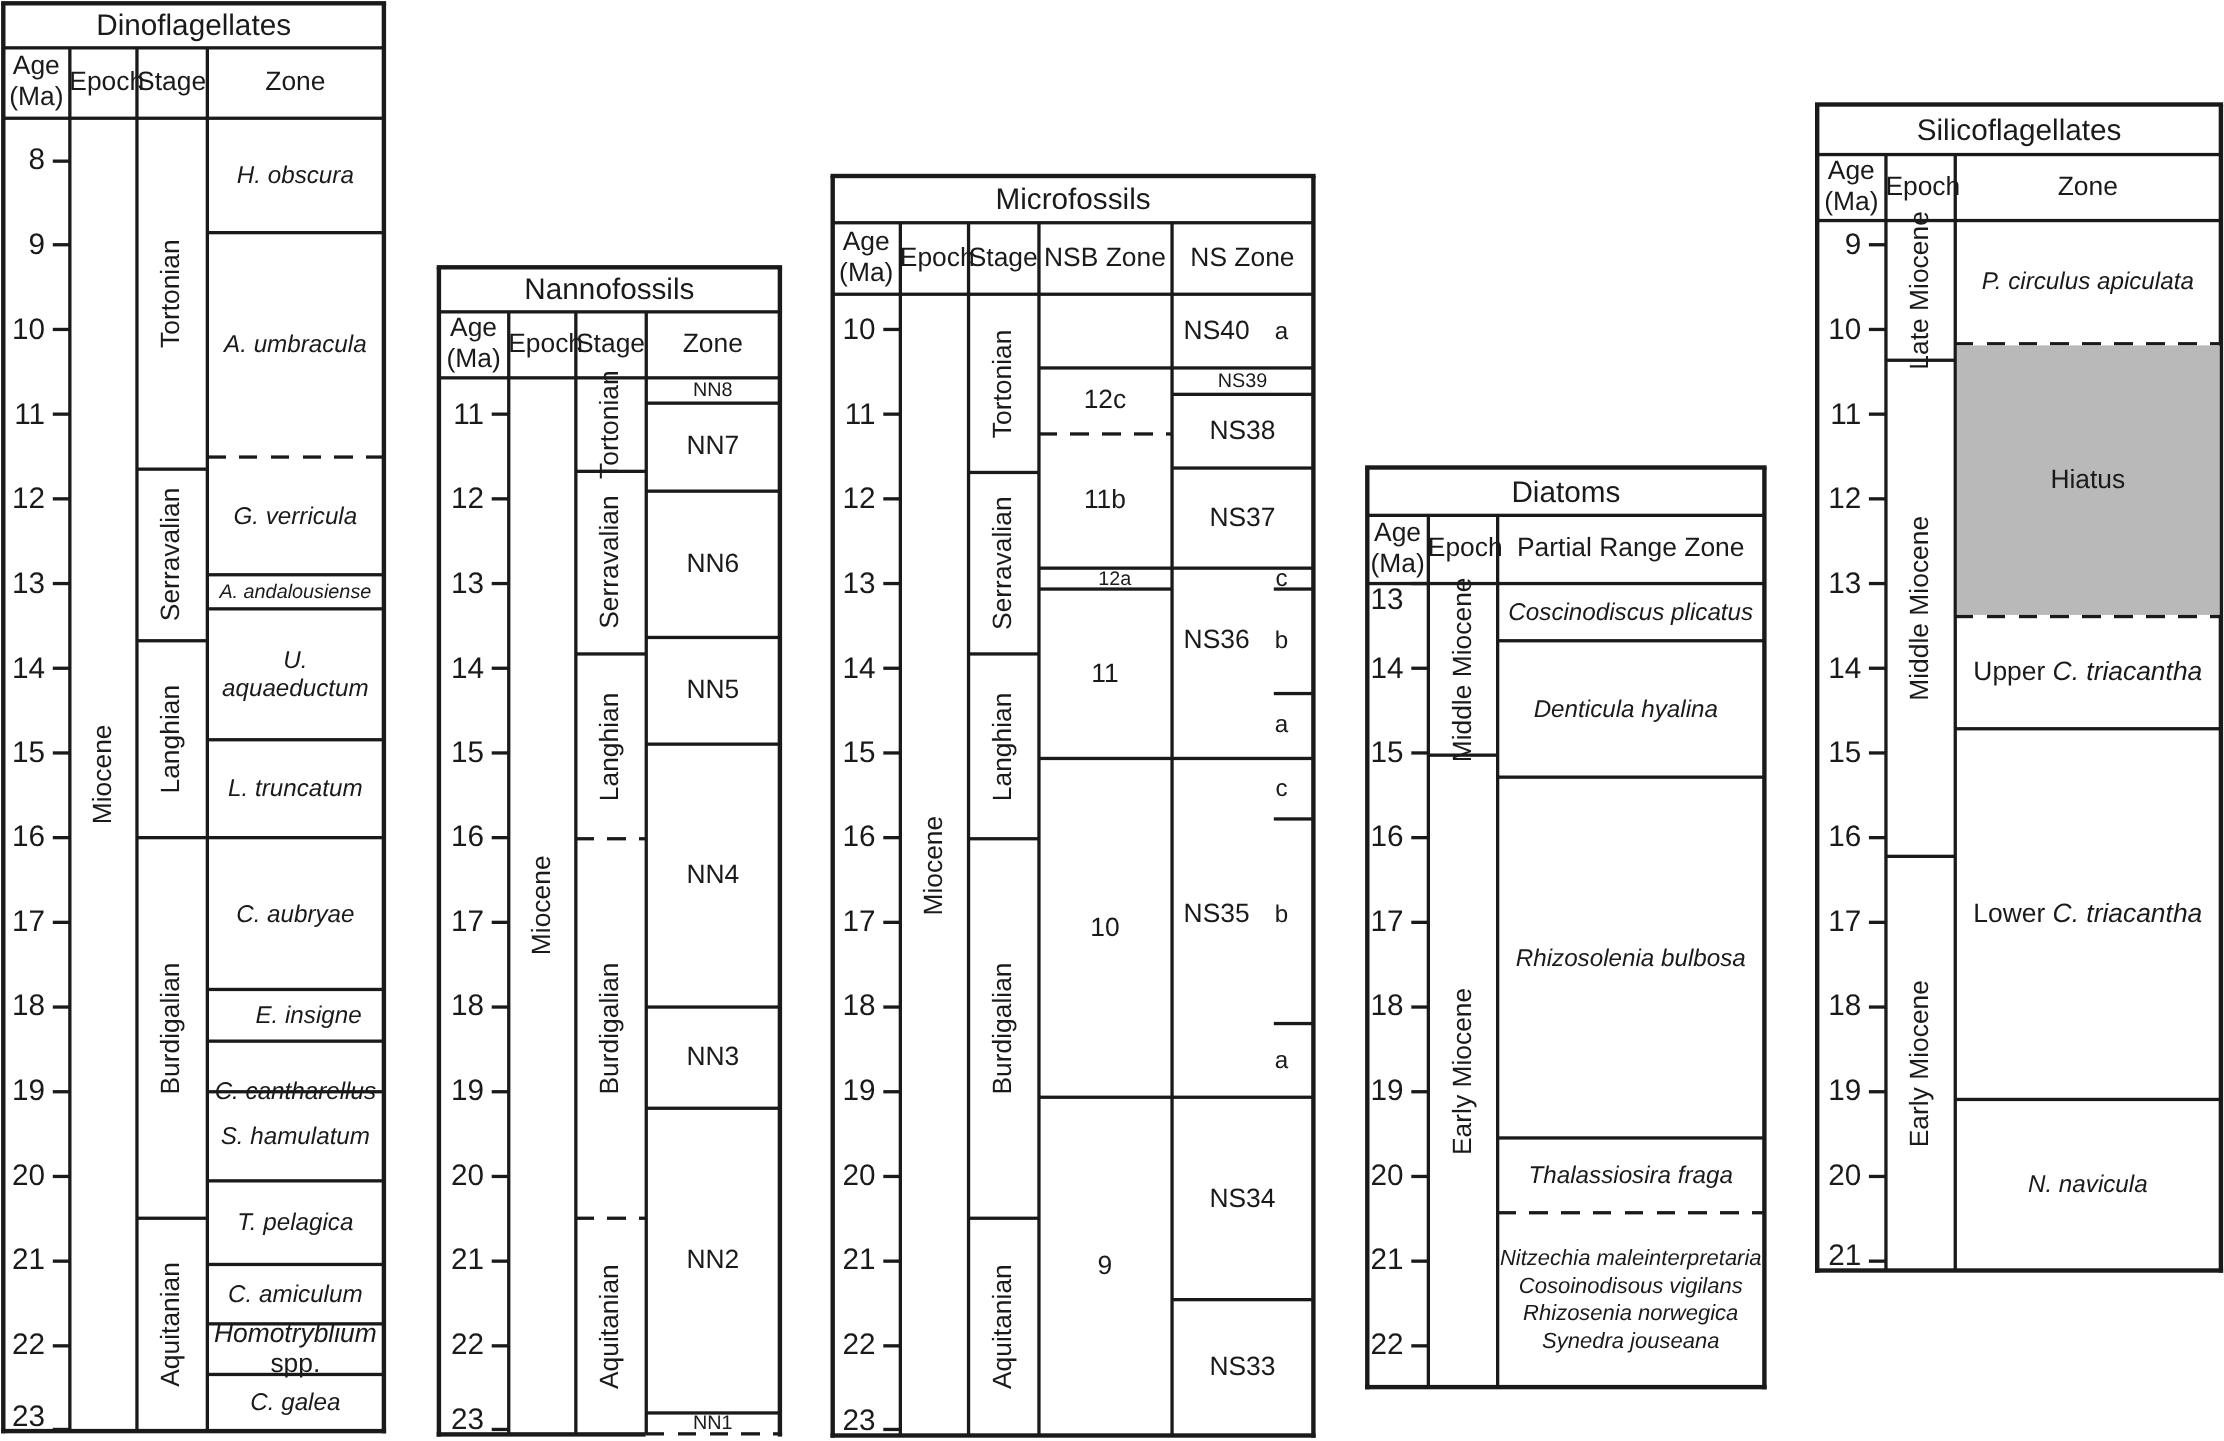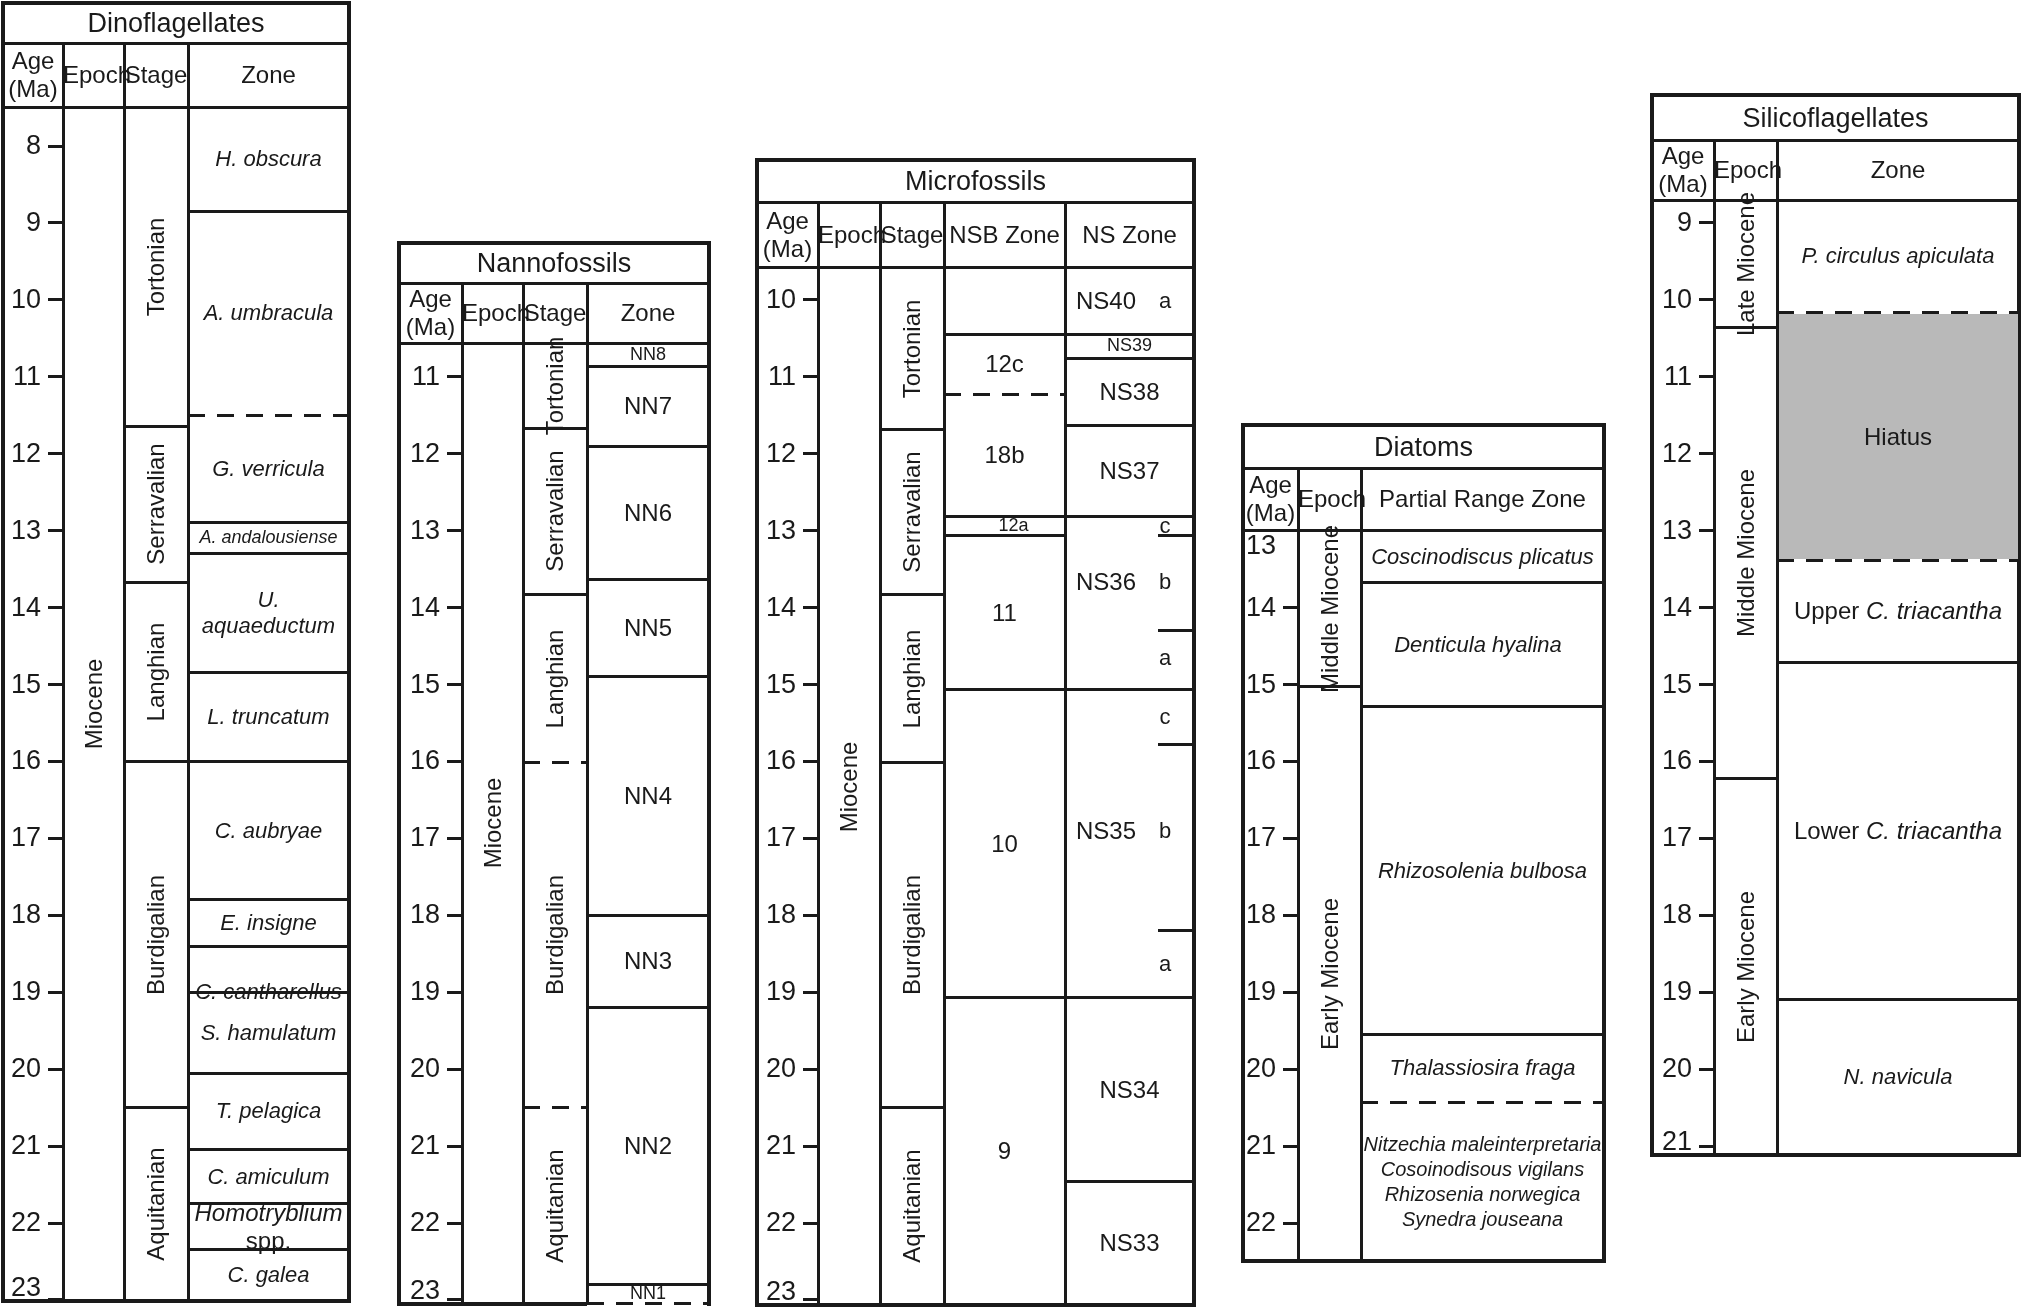--- a/index.html
+++ b/index.html
@@ -93,21 +93,21 @@
     <div class="txt f-zone i" style="left: 190px; top: 469.106px; width: 157px;">G. verricula</div>
     <div class="ln" style="left: 188px; top: 552.229px; width: 161px; height: 3px;"></div>
     <div class="txt f-small i" style="left: 190px; top: 538.343px; width: 157px;">A. andalousiense</div>
     <div class="ln" style="left: 188px; top: 671.471px; width: 161px; height: 3px;"></div>
     <div class="txt f-zone i" style="left: 190px; top: 613.35px; width: 157px;">U. aquaeductum</div>
     <div class="ln" style="left: 188px; top: 759.94px; width: 161px; height: 3px;"></div>
     <div class="txt f-zone i" style="left: 190px; top: 717.205px; width: 157px;">L. truncatum</div>
     <div class="ln" style="left: 188px; top: 898.414px; width: 161px; height: 3px;"></div>
     <div class="txt f-zone i" style="left: 190px; top: 830.677px; width: 157px;">C. aubryae</div>
     <div class="ln" style="left: 188px; top: 944.572px; width: 161px; height: 3px;"></div>
-    <div class="txt f-zone i" style="left: 190px; top: 922.993px; width: 157px;">E. insigne</div>
+    <div class="txt f-zone i" style="left: 190px; top: 922.993px; width: 157px; padding-left: 12px;">E. insigne</div>
     <div class="ln" style="left: 188px; top: 990.73px; width: 161px; height: 3px;"></div>
     <div class="txt f-zone i" style="left: 190px; top: 969.151px; width: 157px; margin-top: 23px;">C. cantharellus</div>
     <div class="ln" style="left: 188px; top: 1071.51px; width: 161px; height: 3px;"></div>
     <div class="txt f-zone i" style="left: 190px; top: 1032.62px; width: 157px;">S. hamulatum</div>
     <div class="ln" style="left: 188px; top: 1148.44px; width: 161px; height: 3px;"></div>
     <div class="txt f-zone i" style="left: 190px; top: 1111.47px; width: 157px;">T. pelagica</div>
     <div class="ln" style="left: 188px; top: 1202.29px; width: 161px; height: 3px;"></div>
     <div class="txt f-zone i" style="left: 190px; top: 1176.86px; width: 157px;">C. amiculum</div>
     <div class="ln" style="left: 188px; top: 1248.45px; width: 161px; height: 3px;"></div>
     <div class="txt f-code" style="left: 190px; top: 1226.87px; width: 157px;"><span class="i">Homotryblium</span><span> spp.</span></div>
@@ -235,21 +235,21 @@
     <div class="rot f-rot" style="left: 912px; top: 511.802px;">Serravalian</div>
     <div class="ln" style="left: 880px; top: 761.479px; width: 64px; height: 3px;"></div>
     <div class="rot f-rot" style="left: 912px; top: 678.74px;">Langhian</div>
     <div class="ln" style="left: 880px; top: 1106.12px; width: 64px; height: 3px;"></div>
     <div class="rot f-rot" style="left: 912px; top: 935.302px;">Burdigalian</div>
     <div class="rot f-rot" style="left: 912px; top: 1206.48px;">Aquitanian</div>
     <div class="ln" style="left: 944px; top: 332.978px; width: 121px; height: 3px;"></div>
     <div class="dash" style="left: 944px; top: 392.984px; width: 121px; height: 3px;"></div>
     <div class="txt f-code" style="left: 946px; top: 364.481px; width: 117px;">12c</div>
     <div class="ln" style="left: 944px; top: 514.533px; width: 121px; height: 3px;"></div>
-    <div class="txt f-code" style="left: 946px; top: 455.259px; width: 117px;">18b</div>
+    <div class="txt f-code" style="left: 946px; top: 455.259px; width: 117px;">11b</div>
     <div class="ln" style="left: 944px; top: 533.766px; width: 121px; height: 3px;"></div>
     <div class="txt f-small" style="left: 946px; top: 525.65px; width: 135px;">12a</div>
     <div class="ln" style="left: 944px; top: 688.395px; width: 121px; height: 3px;"></div>
     <div class="txt f-code" style="left: 946px; top: 612.58px; width: 117px;">11</div>
     <div class="ln" style="left: 944px; top: 996.115px; width: 121px; height: 3px;"></div>
     <div class="txt f-code" style="left: 946px; top: 843.755px; width: 117px;">10</div>
     <div class="txt f-code" style="left: 946px; top: 1151.48px; width: 117px;">9</div>
     <div class="ln" style="left: 1065px; top: 332.978px; width: 129px; height: 3px;"></div>
     <div class="txt f-letter" style="left: 1147px; top: 301.399px; width: 36px;">a</div>
     <div class="txt f-code" style="left: 1067px; top: 301.399px; width: 78px;">NS40</div>

